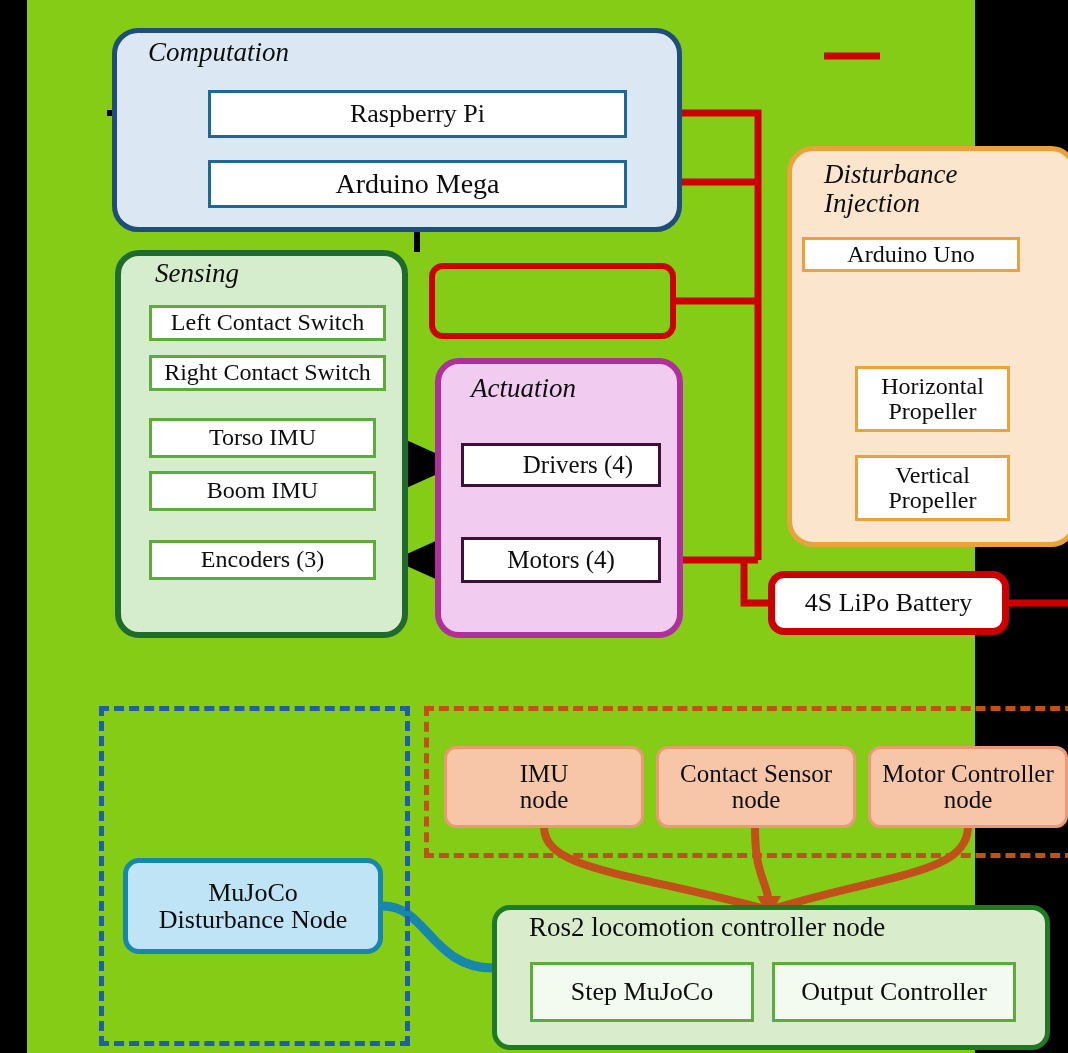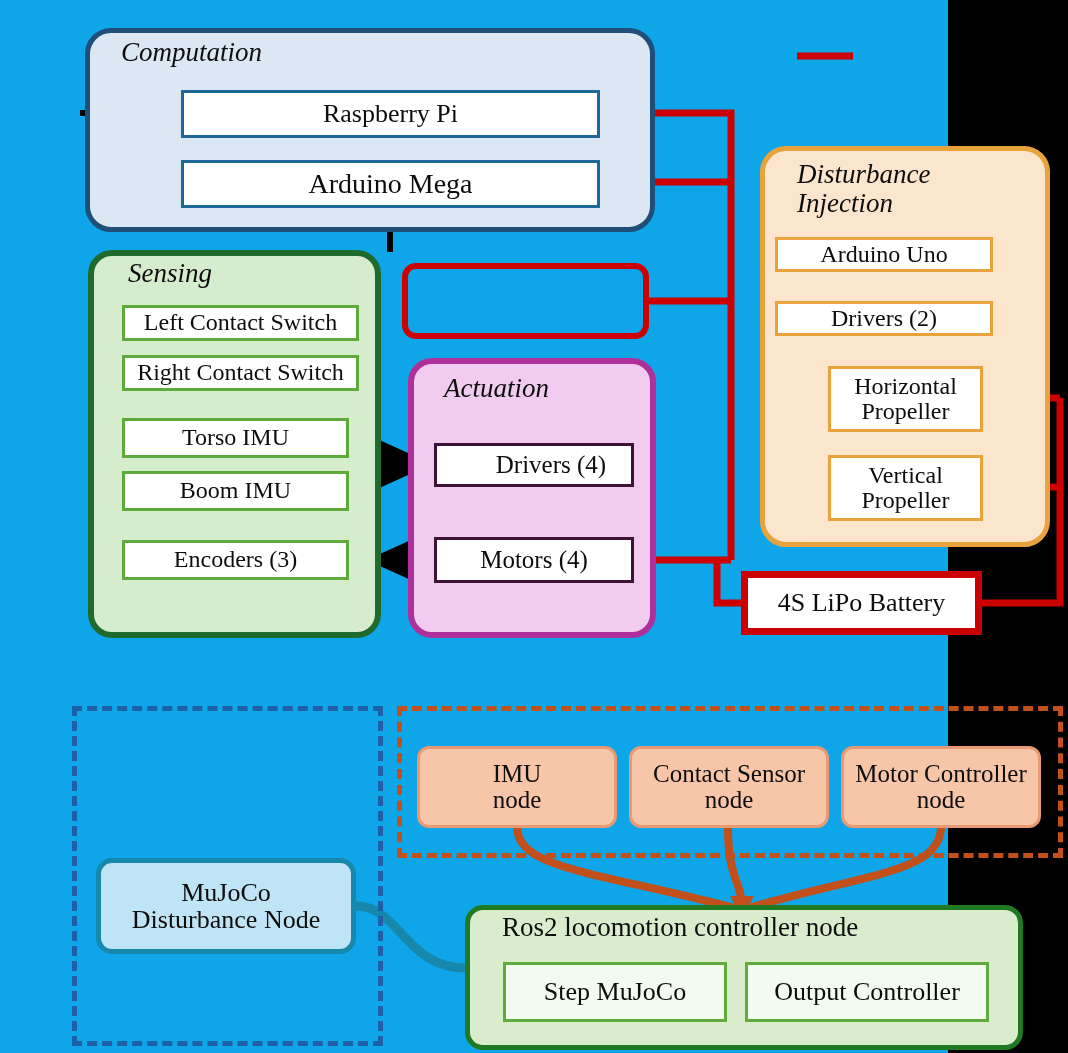--- a/index.html
+++ b/index.html
@@ -1,17 +1,17 @@
 <!DOCTYPE html>
 <html><head>
 <meta charset="utf-8">
 <style>
   html,body{margin:0;padding:0;background:#000;}
   body{width:1068px;height:1053px;overflow:hidden;font-family:"Liberation Serif",serif;}
-  #stage{position:relative;width:948px;height:1053px;background:#0ea5e9;}
+  #stage{position:relative;width:948px;height:1053px;background:#84cc16;margin-left:27px;}
   svg.layer{position:absolute;left:0;top:0;width:1068px;height:1053px;pointer-events:none;}
   .grp{position:absolute;box-sizing:border-box;}
   .grp-title{position:absolute;font-style:italic;font-weight:400;color:#0d0d0d;line-height:1.08;}
   .ibox{position:absolute;box-sizing:border-box;display:flex;align-items:center;justify-content:center;
         text-align:center;color:#0d0d0d;background:#fff;line-height:1.05;}
   .dashbox{position:absolute;box-sizing:border-box;background:transparent;}
 </style>
 </head>
 <body>
 
@@ -116,31 +116,30 @@
   <div class="grp-title" style="left:444px;top:374px;font-size:27px;">Actuation</div>
   <div class="ibox" style="left:434px;top:443px;width:200px;height:44px;border:3px solid #3d1036;font-size:25px;padding-left:34px;">Drivers (4)</div>
   <div class="ibox" style="left:434px;top:537px;width:200px;height:46px;border:3px solid #3d1036;font-size:25px;">Motors (4)</div>
 
   <div class="grp" style="left:760px;top:146px;width:290px;height:401px;border:5px solid #e8a33d;border-radius:26px;background:#fbe5cd;"></div>
   <div class="grp-title" style="left:797px;top:160px;font-size:27px;">
     <div>Disturbance</div>
     <div>Injection</div>
   </div>
   <div class="ibox" style="left:775px;top:237px;width:218px;height:35px;border:3px solid #e8a33d;font-size:24px;">Arduino Uno</div>
-  <div class="ibox" style="left:775px;top:301px;width:218px;height:35px;border:3px solid #e8a33d;font-size:24px;">Drivers (2)</div>
   <div class="ibox" style="left:828px;top:366px;width:155px;height:66px;border:3px solid #e8a33d;font-size:24px;flex-direction:column;">
     <span>Horizontal</span>
     <span>Propeller</span>
   </div>
   <div class="ibox" style="left:828px;top:455px;width:155px;height:66px;border:3px solid #e8a33d;font-size:24px;flex-direction:column;">
     <span>Vertical</span>
     <span>Propeller</span>
   </div>
 
-  <div class="ibox" style="left:741px;top:571px;width:241px;height:64px;border:7px solid #cc0000;border-radius:0;font-size:26px;">4S LiPo Battery</div>
+  <div class="ibox" style="left:741px;top:571px;width:241px;height:64px;border:7px solid #cc0000;border-radius:16px;font-size:26px;">4S LiPo Battery</div>
 
   <div class="dashbox" style="left:72px;top:706px;width:311px;height:340px;border:5px dashed #1f5fa8;"></div>
   <div class="dashbox" style="left:397px;top:706px;width:666px;height:152px;border:5px dashed #c1501a;"></div>
 
   <div class="ibox" style="left:417px;top:746px;width:200px;height:82px;border:3px solid #e89a74;border-radius:12px;background:#f7c6a8;font-size:25px;flex-direction:column;">
     <span>IMU</span>
     <span>node</span>
   </div>
   <div class="ibox" style="left:629px;top:746px;width:200px;height:82px;border:3px solid #e89a74;border-radius:12px;background:#f7c6a8;font-size:25px;flex-direction:column;">
     <span>Contact Sensor</span>

